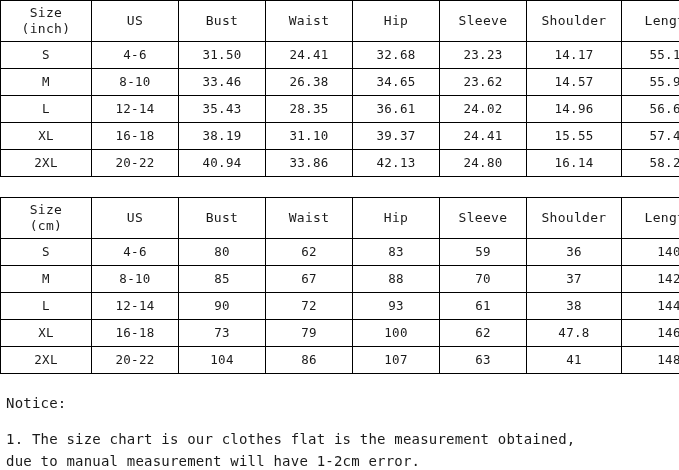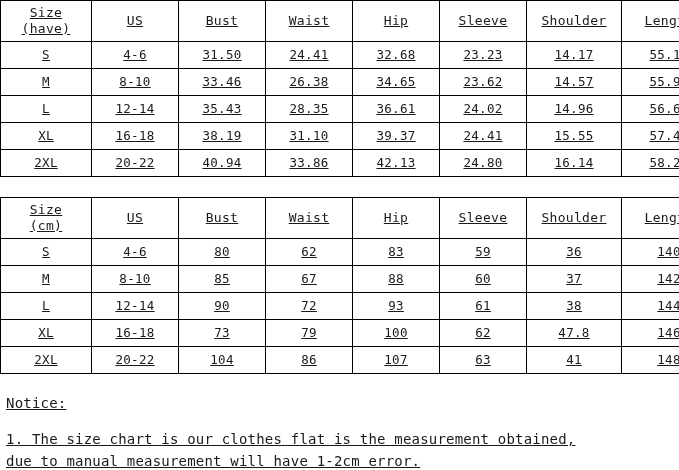--- a/index.html
+++ b/index.html
@@ -13,21 +13,20 @@
     font-family: "DejaVu Sans Mono", "Liberation Mono", monospace;
     color: #1a1a1a;
     overflow: hidden;
   }
   .page {
     width: 601px;
     height: 470px;
     position: relative;
     box-sizing: border-box;
     padding: 0;
-    text-decoration: underline;
   }
   table.size-table {
     border-collapse: collapse;
     table-layout: fixed;
     width: 679px;
     margin: 0;
   }
   table.size-table td,
   table.size-table th {
     border: 1px solid #000000;
@@ -86,21 +85,21 @@
 <body>
 
 <div class="page">
 
   <table class="size-table">
     <tbody>
       <tr class="header-row">
         <td class="col-size">
           <span class="unit-head">
             <span>Size</span>
-            <span class="u2">(have)</span>
+            <span class="u2">(inch)</span>
           </span>
         </td>
         <td class="col-us">US</td>
         <td class="col-bust">Bust</td>
         <td class="col-waist">Waist</td>
         <td class="col-hip">Hip</td>
         <td class="col-sleeve">Sleeve</td>
         <td class="col-shoulder">Shoulder</td>
         <td class="col-length">Length</td>
       </tr>
@@ -187,21 +186,21 @@
         <td>59</td>
         <td>36</td>
         <td>140</td>
       </tr>
       <tr class="data-row">
         <td>M</td>
         <td>8-10</td>
         <td>85</td>
         <td>67</td>
         <td>88</td>
-        <td>60</td>
+        <td>70</td>
         <td>37</td>
         <td>142</td>
       </tr>
       <tr class="data-row">
         <td>L</td>
         <td>12-14</td>
         <td>90</td>
         <td>72</td>
         <td>93</td>
         <td>61</td>

